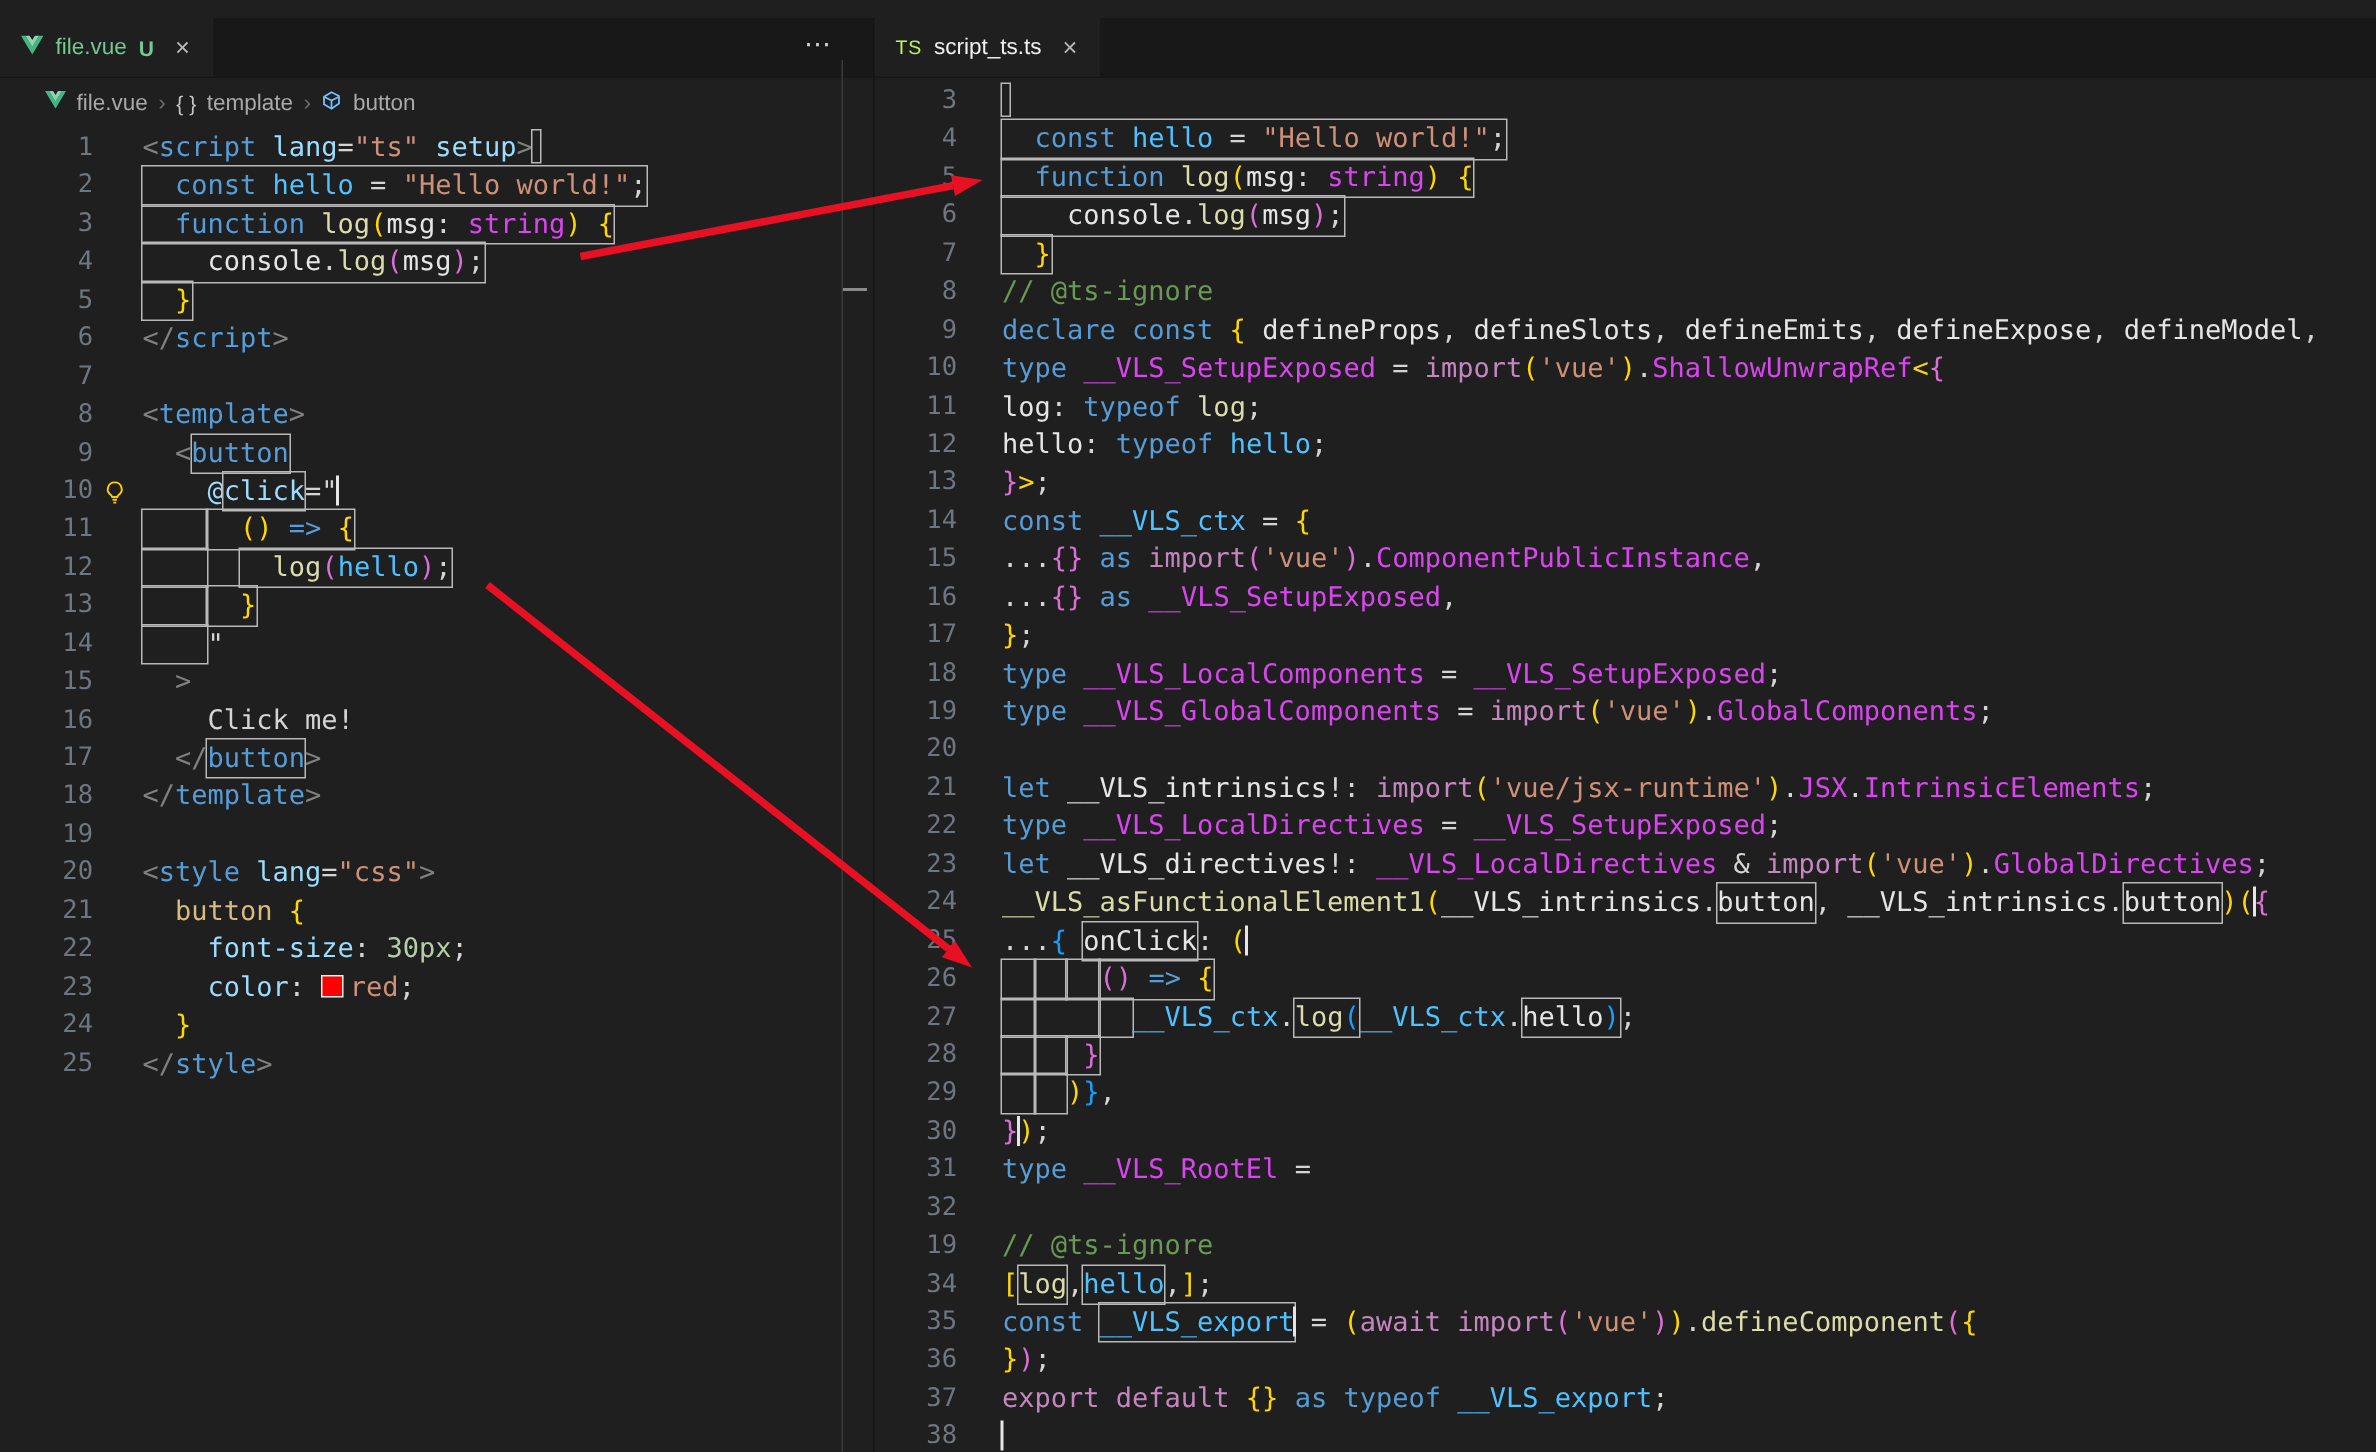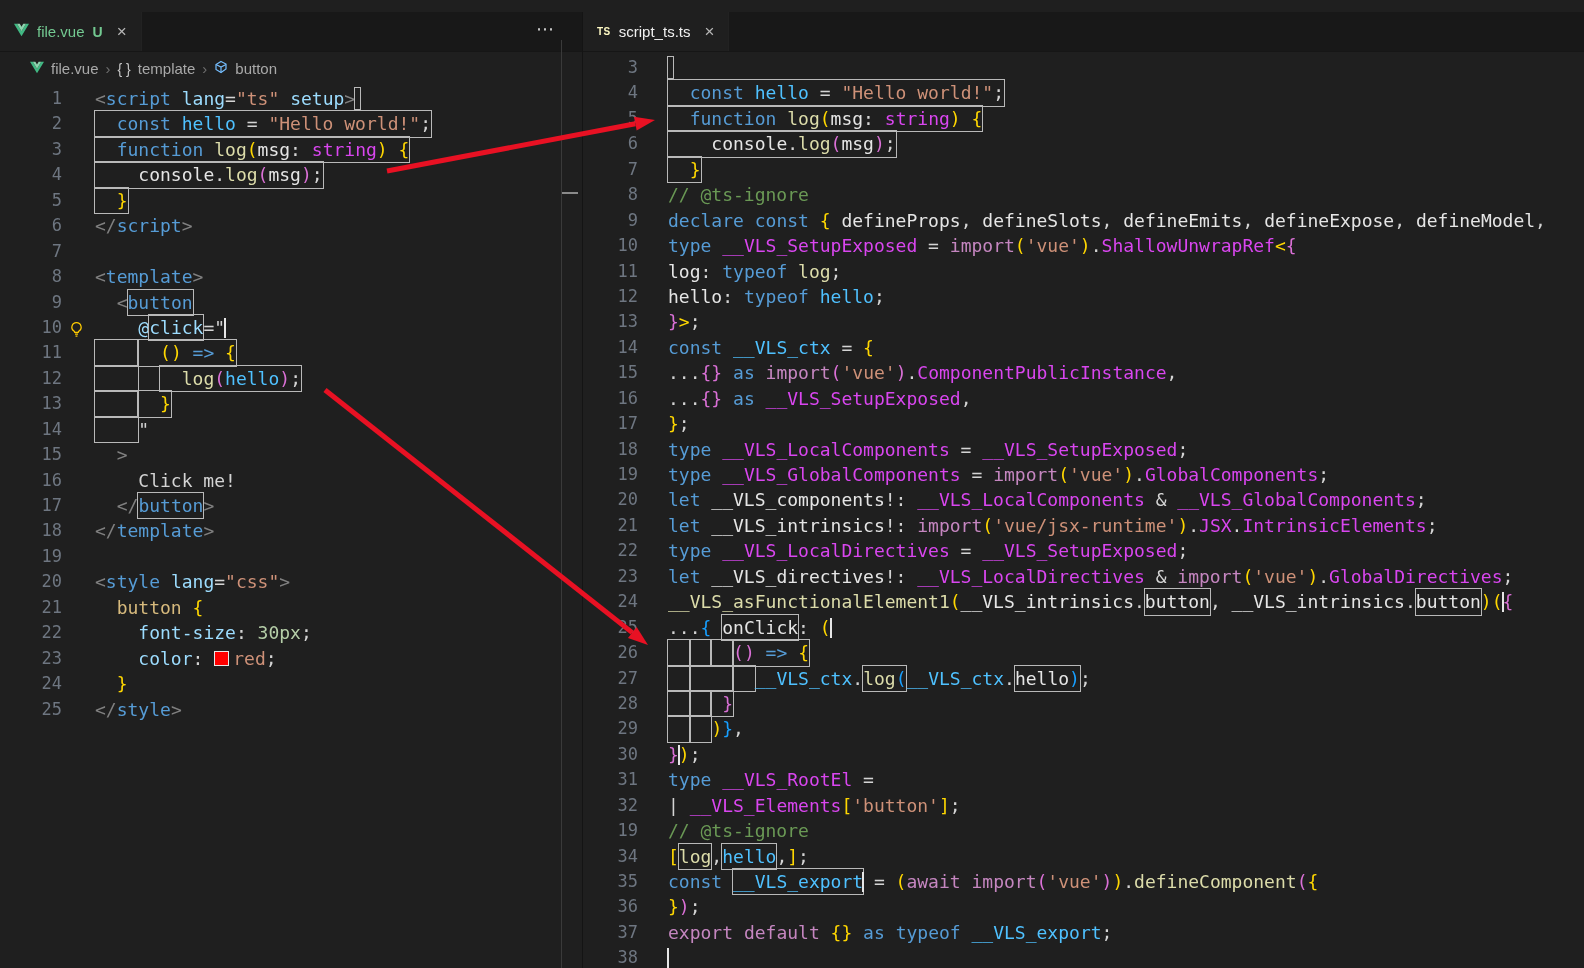--- a/index.html
+++ b/index.html
@@ -9,21 +9,21 @@
   #left-group{left:0;width:582px}
   #right-group{left:582px;width:1002px;border-left:1px solid #141414}
   .tabbar{height:40px;background:#181818;display:flex;align-items:stretch;position:relative;
           border-bottom:1px solid #161616;box-sizing:border-box}
   .tab{display:flex;align-items:center;gap:8px;padding:0 14px;background:#1f1f1f;
        border-right:1px solid #222;font-size:15px;cursor:pointer}
   .tab-label-green{color:#73c991}
   .tab-label-white{color:#f0f0f0}
   .git-badge{color:#73c991;font-weight:bold;font-size:14px}
   .close{color:#b8b8b8;font-size:17px;margin-left:6px}
-  .ts-badge{color:#fef9c3;font-weight:bold;font-size:10px;letter-spacing:.5px}
+  .ts-badge{color:#bef264;font-weight:normal;font-size:13px;letter-spacing:.5px}
   .more-actions{position:absolute;right:26px;top:6px;color:#cfcfcf;font-size:18px;letter-spacing:2px;cursor:pointer}
   .breadcrumb{height:33px;display:flex;align-items:center;gap:7px;padding-left:30px;
               color:#a9a9a9;font-size:15px;background:#1f1f1f}
   .crumb-sep{color:#6f6f6f;font-size:15px}
   .brace-icon{color:#c5c5c5;font-size:14px}
   .codearea{position:absolute;left:0;right:0;font-family:"DejaVu Sans Mono",monospace;
             font-size:18px;}
   #left-code{top:74px}
   #right-code{top:43px}
   .row{height:25.45px;line-height:25.45px;white-space:pre;display:flex;position:relative}
@@ -137,33 +137,33 @@
       <div class="row"><span class="ln">10</span><span class="code"><span class="tk-kw">type</span><span class="tk-tx"> </span><span class="tk-ty">__VLS_SetupExposed</span><span class="tk-tx"> = </span><span class="tk-ctl">import</span><span class="tk-b1">(</span><span class="tk-st">'vue'</span><span class="tk-b1">)</span><span class="tk-tx">.</span><span class="tk-ty">ShallowUnwrapRef</span><span class="tk-b1">&lt;</span><span class="tk-b2">{</span></span></div>
       <div class="row"><span class="ln">11</span><span class="code"><span class="tk-va">log</span><span class="tk-tx">: </span><span class="tk-kw">typeof</span><span class="tk-tx"> </span><span class="tk-fn">log</span><span class="tk-tx">;</span></span></div>
       <div class="row"><span class="ln">12</span><span class="code"><span class="tk-va">hello</span><span class="tk-tx">: </span><span class="tk-kw">typeof</span><span class="tk-tx"> </span><span class="tk-cn">hello</span><span class="tk-tx">;</span></span></div>
       <div class="row"><span class="ln">13</span><span class="code"><span class="tk-b2">}</span><span class="tk-b1">&gt;</span><span class="tk-tx">;</span></span></div>
       <div class="row"><span class="ln">14</span><span class="code"><span class="tk-kw">const</span><span class="tk-tx"> </span><span class="tk-cn">__VLS_ctx</span><span class="tk-tx"> = </span><span class="tk-b1">{</span></span></div>
       <div class="row"><span class="ln">15</span><span class="code"><span class="tk-tx">...</span><span class="tk-b2">{}</span><span class="tk-tx"> </span><span class="tk-kw">as</span><span class="tk-tx"> </span><span class="tk-ctl">import</span><span class="tk-b2">(</span><span class="tk-st">'vue'</span><span class="tk-b2">)</span><span class="tk-tx">.</span><span class="tk-ty">ComponentPublicInstance</span><span class="tk-tx">,</span></span></div>
       <div class="row"><span class="ln">16</span><span class="code"><span class="tk-tx">...</span><span class="tk-b2">{}</span><span class="tk-tx"> </span><span class="tk-kw">as</span><span class="tk-tx"> </span><span class="tk-ty">__VLS_SetupExposed</span><span class="tk-tx">,</span></span></div>
       <div class="row"><span class="ln">17</span><span class="code"><span class="tk-b1">}</span><span class="tk-tx">;</span></span></div>
       <div class="row"><span class="ln">18</span><span class="code"><span class="tk-kw">type</span><span class="tk-tx"> </span><span class="tk-ty">__VLS_LocalComponents</span><span class="tk-tx"> = </span><span class="tk-ty">__VLS_SetupExposed</span><span class="tk-tx">;</span></span></div>
       <div class="row"><span class="ln">19</span><span class="code"><span class="tk-kw">type</span><span class="tk-tx"> </span><span class="tk-ty">__VLS_GlobalComponents</span><span class="tk-tx"> = </span><span class="tk-ctl">import</span><span class="tk-b1">(</span><span class="tk-st">'vue'</span><span class="tk-b1">)</span><span class="tk-tx">.</span><span class="tk-ty">GlobalComponents</span><span class="tk-tx">;</span></span></div>
-      <div class="row"><span class="ln">20</span><span class="code"><span class="tk-kw">let</span><span class="tk-tx"> </span><span class="tk-va">__VLS_components</span><span class="tk-tx">!: </span><span class="tk-ty">__VLS_LocalComponents</span><span class="tk-tx"> &amp; </span><span class="tk-ty">__VLS_GlobalComponents</span><span class="tk-tx">;</span></span></div>
+      <div class="row"><span class="ln">20</span></div>
       <div class="row"><span class="ln">21</span><span class="code"><span class="tk-kw">let</span><span class="tk-tx"> </span><span class="tk-va">__VLS_intrinsics</span><span class="tk-tx">!: </span><span class="tk-ctl">import</span><span class="tk-b1">(</span><span class="tk-st">'vue/jsx-runtime'</span><span class="tk-b1">)</span><span class="tk-tx">.</span><span class="tk-ty">JSX</span><span class="tk-tx">.</span><span class="tk-ty">IntrinsicElements</span><span class="tk-tx">;</span></span></div>
       <div class="row"><span class="ln">22</span><span class="code"><span class="tk-kw">type</span><span class="tk-tx"> </span><span class="tk-ty">__VLS_LocalDirectives</span><span class="tk-tx"> = </span><span class="tk-ty">__VLS_SetupExposed</span><span class="tk-tx">;</span></span></div>
       <div class="row"><span class="ln">23</span><span class="code"><span class="tk-kw">let</span><span class="tk-tx"> </span><span class="tk-va">__VLS_directives</span><span class="tk-tx">!: </span><span class="tk-ty">__VLS_LocalDirectives</span><span class="tk-tx"> &amp; </span><span class="tk-ctl">import</span><span class="tk-b1">(</span><span class="tk-st">'vue'</span><span class="tk-b1">)</span><span class="tk-tx">.</span><span class="tk-ty">GlobalDirectives</span><span class="tk-tx">;</span></span></div>
       <div class="row"><span class="ln">24</span><span class="code"><span class="tk-fn">__VLS_asFunctionalElement1</span><span class="tk-b1">(</span><span class="tk-va">__VLS_intrinsics</span><span class="tk-tx">.</span><span class="mapbox"><span class="tk-va">button</span></span><span class="tk-tx">, </span><span class="tk-va">__VLS_intrinsics</span><span class="tk-tx">.</span><span class="mapbox"><span class="tk-va">button</span></span><span class="tk-b1">)</span><span class="tk-b1">(</span><span class="caret"></span><span class="tk-b2">{</span></span></div>
       <div class="row"><span class="ln">25</span><span class="code"><span class="tk-tx">...</span><span class="tk-b3">{</span><span class="tk-tx"> </span><span class="mapbox"><span class="tk-va">onClick</span></span><span class="tk-tx">: </span><span class="tk-b1">(</span><span class="caret"></span></span></div>
       <div class="row"><span class="ln">26</span><span class="code"><span class="mapbox"><span class="tk-tx">  </span></span><span class="mapbox"><span class="tk-tx">  </span></span><span class="mapbox"><span class="tk-tx">  </span></span><span class="mapbox"><span class="tk-b2">()</span><span class="tk-tx"> </span><span class="tk-kw">=&gt;</span><span class="tk-tx"> </span><span class="tk-b1">{</span></span></span></div>
       <div class="row"><span class="ln">27</span><span class="code"><span class="mapbox"><span class="tk-tx">  </span></span><span class="mapbox"><span class="tk-tx">    </span></span><span class="mapbox"><span class="tk-tx">  </span></span><span class="tk-cn">__VLS_ctx</span><span class="tk-tx">.</span><span class="mapbox"><span class="tk-fn">log</span><span class="tk-b3">(</span></span><span class="tk-cn">__VLS_ctx</span><span class="tk-tx">.</span><span class="mapbox"><span class="tk-va">hello</span><span class="tk-b3">)</span></span><span class="tk-tx">;</span></span></div>
       <div class="row"><span class="ln">28</span><span class="code"><span class="mapbox"><span class="tk-tx">  </span></span><span class="mapbox"><span class="tk-tx">  </span></span><span class="mapbox"><span class="tk-tx"> </span><span class="tk-b2">}</span></span></span></div>
       <div class="row"><span class="ln">29</span><span class="code"><span class="mapbox"><span class="tk-tx">  </span></span><span class="mapbox"><span class="tk-tx">  </span></span><span class="tk-b1">)</span><span class="tk-b3">}</span><span class="tk-tx">,</span></span></div>
       <div class="row"><span class="ln">30</span><span class="code"><span class="tk-b2">}</span><span class="caret"></span><span class="tk-b1">)</span><span class="tk-tx">;</span></span></div>
       <div class="row"><span class="ln">31</span><span class="code"><span class="tk-kw">type</span><span class="tk-tx"> </span><span class="tk-ty">__VLS_RootEl</span><span class="tk-tx"> =</span></span></div>
-      <div class="row"><span class="ln">32</span><span class="code"><span class="tk-tx">| </span><span class="tk-ty">__VLS_Elements</span><span class="tk-b1">[</span><span class="tk-st">'button'</span><span class="tk-b1">]</span><span class="tk-tx">;</span></span></div>
+      <div class="row"><span class="ln">32</span></div>
       <div class="row"><span class="ln">19</span><span class="code"><span class="tk-cm">// @ts-ignore</span></span></div>
       <div class="row"><span class="ln">34</span><span class="code"><span class="tk-b1">[</span><span class="mapbox"><span class="tk-fn">log</span></span><span class="tk-tx">,</span><span class="mapbox"><span class="tk-cn">hello</span></span><span class="tk-tx">,</span><span class="tk-b1">]</span><span class="tk-tx">;</span></span></div>
       <div class="row"><span class="ln">35</span><span class="code"><span class="tk-kw">const</span><span class="tk-tx"> </span><span class="mapbox"><span class="tk-cn">__VLS_export</span></span><span class="caret"></span><span class="tk-tx"> = </span><span class="tk-b1">(</span><span class="tk-ctl">await</span><span class="tk-tx"> </span><span class="tk-ctl">import</span><span class="tk-b2">(</span><span class="tk-st">'vue'</span><span class="tk-b2">)</span><span class="tk-b1">)</span><span class="tk-tx">.</span><span class="tk-fn">defineComponent</span><span class="tk-b2">(</span><span class="tk-b1">{</span></span></div>
       <div class="row"><span class="ln">36</span><span class="code"><span class="tk-b1">}</span><span class="tk-b2">)</span><span class="tk-tx">;</span></span></div>
       <div class="row"><span class="ln">37</span><span class="code"><span class="tk-ctl">export</span><span class="tk-tx"> </span><span class="tk-ctl">default</span><span class="tk-tx"> </span><span class="tk-b1">{}</span><span class="tk-tx"> </span><span class="tk-kw">as</span><span class="tk-tx"> </span><span class="tk-kw">typeof</span><span class="tk-tx"> </span><span class="tk-cn">__VLS_export</span><span class="tk-tx">;</span></span></div>
       <div class="row"><span class="ln">38</span><span class="code"><span class="caret"></span></span></div>
     </div>
 </div>
 
 <div id="left-ruler"></div>

